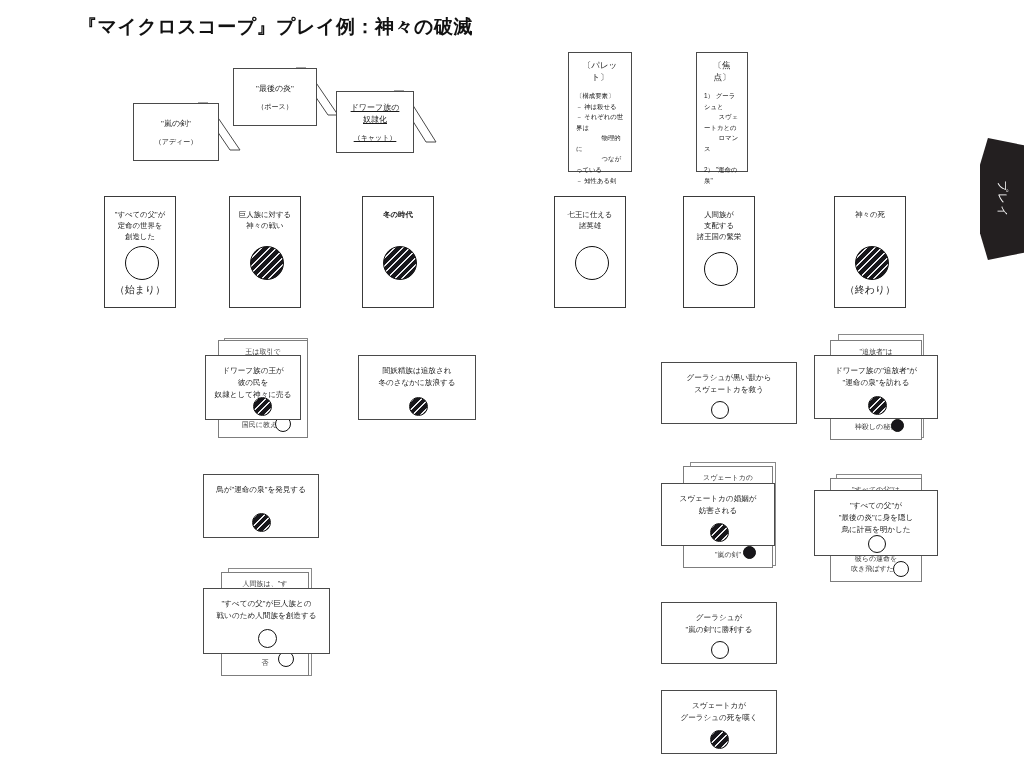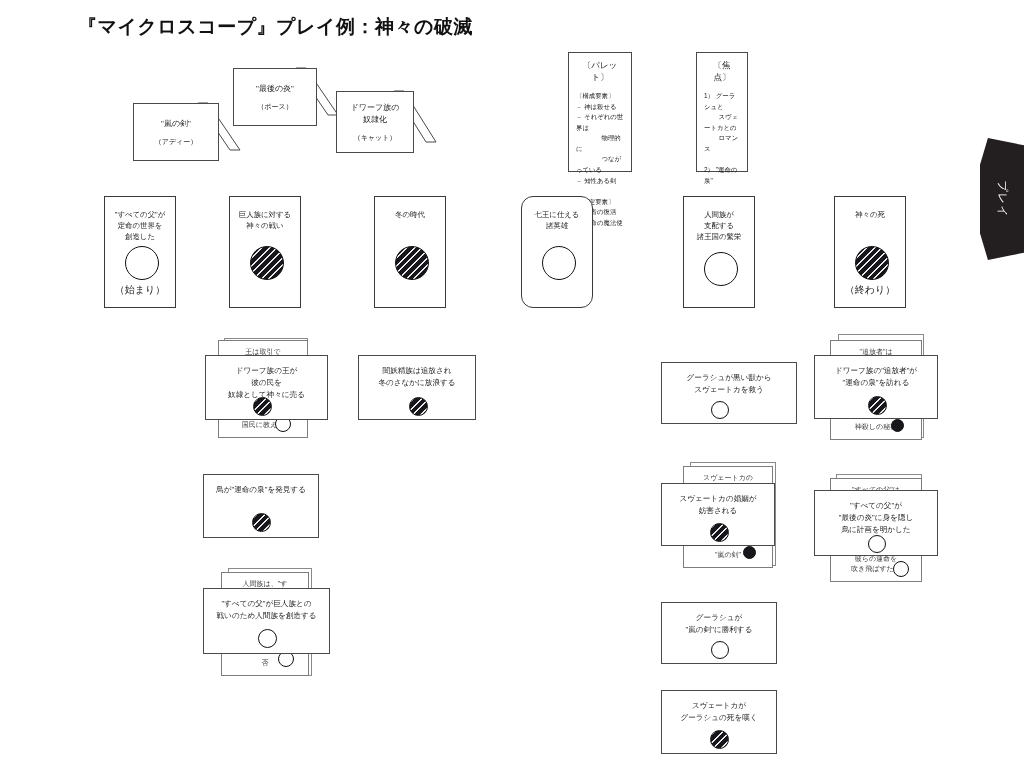--- a/index.html
+++ b/index.html
@@ -245,21 +245,21 @@
       <div class="tent-sub">（ポース）</div>
     </div>
   </div>
 
   <div class="tent" style="left:336px; top:91px; width:78px; height:62px;">
     <div class="tent-back" style="left:57px; top:-1px; width:46px; height:64px;">
       <svg width="46" height="64" viewBox="0 0 46 64">
         <polygon points="1,1 33,52 43,52 11,1" fill="#ffffff" stroke="#4a4a4a" stroke-width="1"></polygon>
       </svg>
     </div>
-    <div class="tent-face" style="width:78px; height:62px;">
+    <div class="tent-face" style="width:78px; height:62px;text-decoration:underline;">
       <div class="tent-title">ドワーフ族の
 奴隷化</div>
       <div class="tent-sub">（キャット）</div>
     </div>
   </div>
 
   <div class="infobox" style="left:568px; top:52px; width:64px; height:120px;">
     <div class="infobox-title">〔パレット〕</div>
     <div class="infobox-body">〔構成要素〕
 － 神は殺せる
@@ -292,27 +292,27 @@
     <div class="p-foot">（始まり）</div>
   </div>
 
   <div class="period" style="left:229px; top:196px;">
     <div class="p-head">巨人族に対する
 神々の戦い</div>
     <div class="tone dark" style="left:20px; top:49px; width:34px; height:34px;"></div>
     <div class="p-foot"></div>
   </div>
 
-  <div class="period" style="left:374px; top:196px;">
+  <div class="period" style="left:362px; top:196px;font-weight:bold;">
     <div class="p-head">冬の時代</div>
     <div class="tone dark" style="left:20px; top:49px; width:34px; height:34px;"></div>
     <div class="p-foot"></div>
   </div>
 
-  <div class="period" style="left:521px; top:196px;border-radius:12px;">
+  <div class="period" style="left:554px; top:196px;">
     <div class="p-head">七王に仕える
 諸英雄</div>
     <div class="tone light" style="left:20px; top:49px; width:34px; height:34px;"></div>
     <div class="p-foot"></div>
   </div>
 
   <div class="period" style="left:834px; top:196px;">
     <div class="p-head">神々の死</div>
     <div class="tone dark" style="left:20px; top:49px; width:34px; height:34px;"></div>
     <div class="p-foot">（終わり）</div>
@@ -327,21 +327,21 @@
   </div>
 
   <div class="ghost ghost2" style="left:224px; top:338px; width:84px; height:100px;"></div>
   <div class="ghost" style="left:218px; top:340px; width:90px; height:98px;">
     <div class="g-top">王は取引で
 国を富ませ</div>
     <div class="g-bot">彼らを冬を
 国民に教えた</div>
     <div class="tone light" style="left:56px; top:75px; width:16px; height:16px;"></div>
   </div>
-  <div class="ev" style="left:205px; top:355px; width:123px; height:65px;">
+  <div class="ev" style="left:205px; top:355px; width:96px; height:65px;">
     <div class="ev-text">ドワーフ族の王が
 彼の民を
 奴隷として神々に売る</div>
     <div class="tone dark" style="left:47px; top:41px; width:19px; height:19px;"></div>
   </div>
 
   <div class="ev" style="left:358px; top:355px; width:118px; height:65px;">
     <div class="ev-text">闇妖精族は追放され
 冬のさなかに放浪する</div>
     <div class="tone dark" style="left:50px; top:41px; width:19px; height:19px;"></div>

